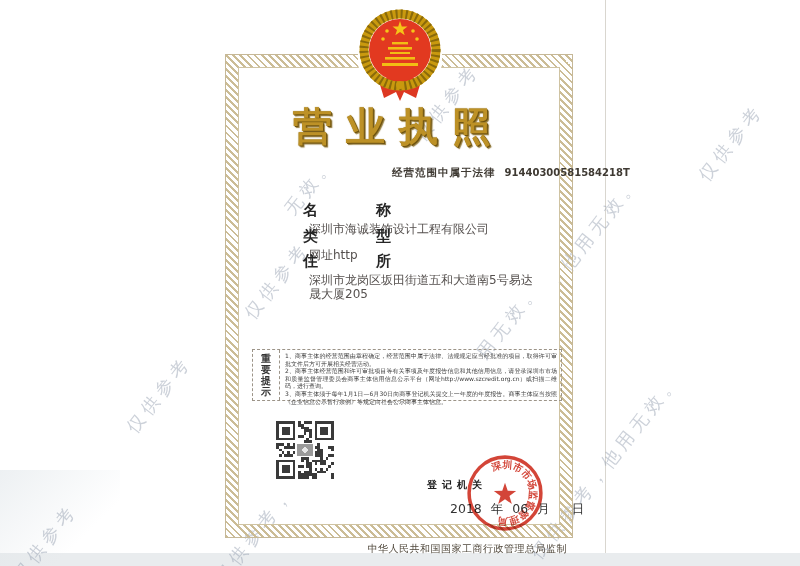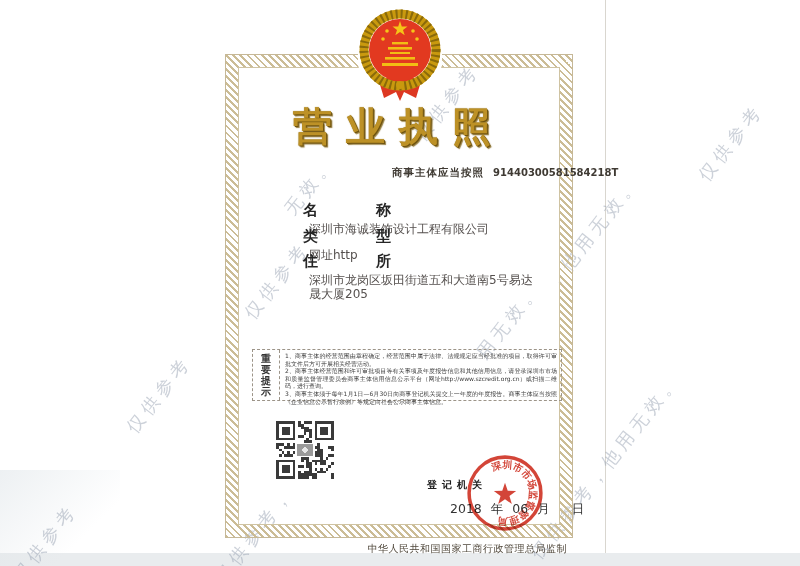--- a/index.html
+++ b/index.html
@@ -112,21 +112,21 @@
       <rect x="32" y="44" width="20" height="2" fill="#f2bd14"></rect>
       <rect x="27" y="49" width="30" height="2.6" fill="#f2bd14"></rect>
       <rect x="24" y="55" width="36" height="3" fill="#f2bd14"></rect>
       <circle cx="42" cy="77" r="4" fill="#c9990e"></circle>
     </svg>
   </div>
 
   <div class="title">营业执照</div>
 
   <div class="credit">
-    <span class="lbl">商事主体应当按照</span>
+    <span class="lbl">经营范围中属于法律</span>
     <span class="code">91440300581584218T</span>
   </div>
 
   <div class="field-row" style="left: 258px; top: 201px;">
       <span class="field-label">名称</span>
       <span class="field-value">深圳市海诚装饰设计工程有限公司</span>
     </div>
     <div class="field-row" style="left: 258px; top: 227px;">
       <span class="field-label">类型</span>
       <span class="field-value">网址http</span>

